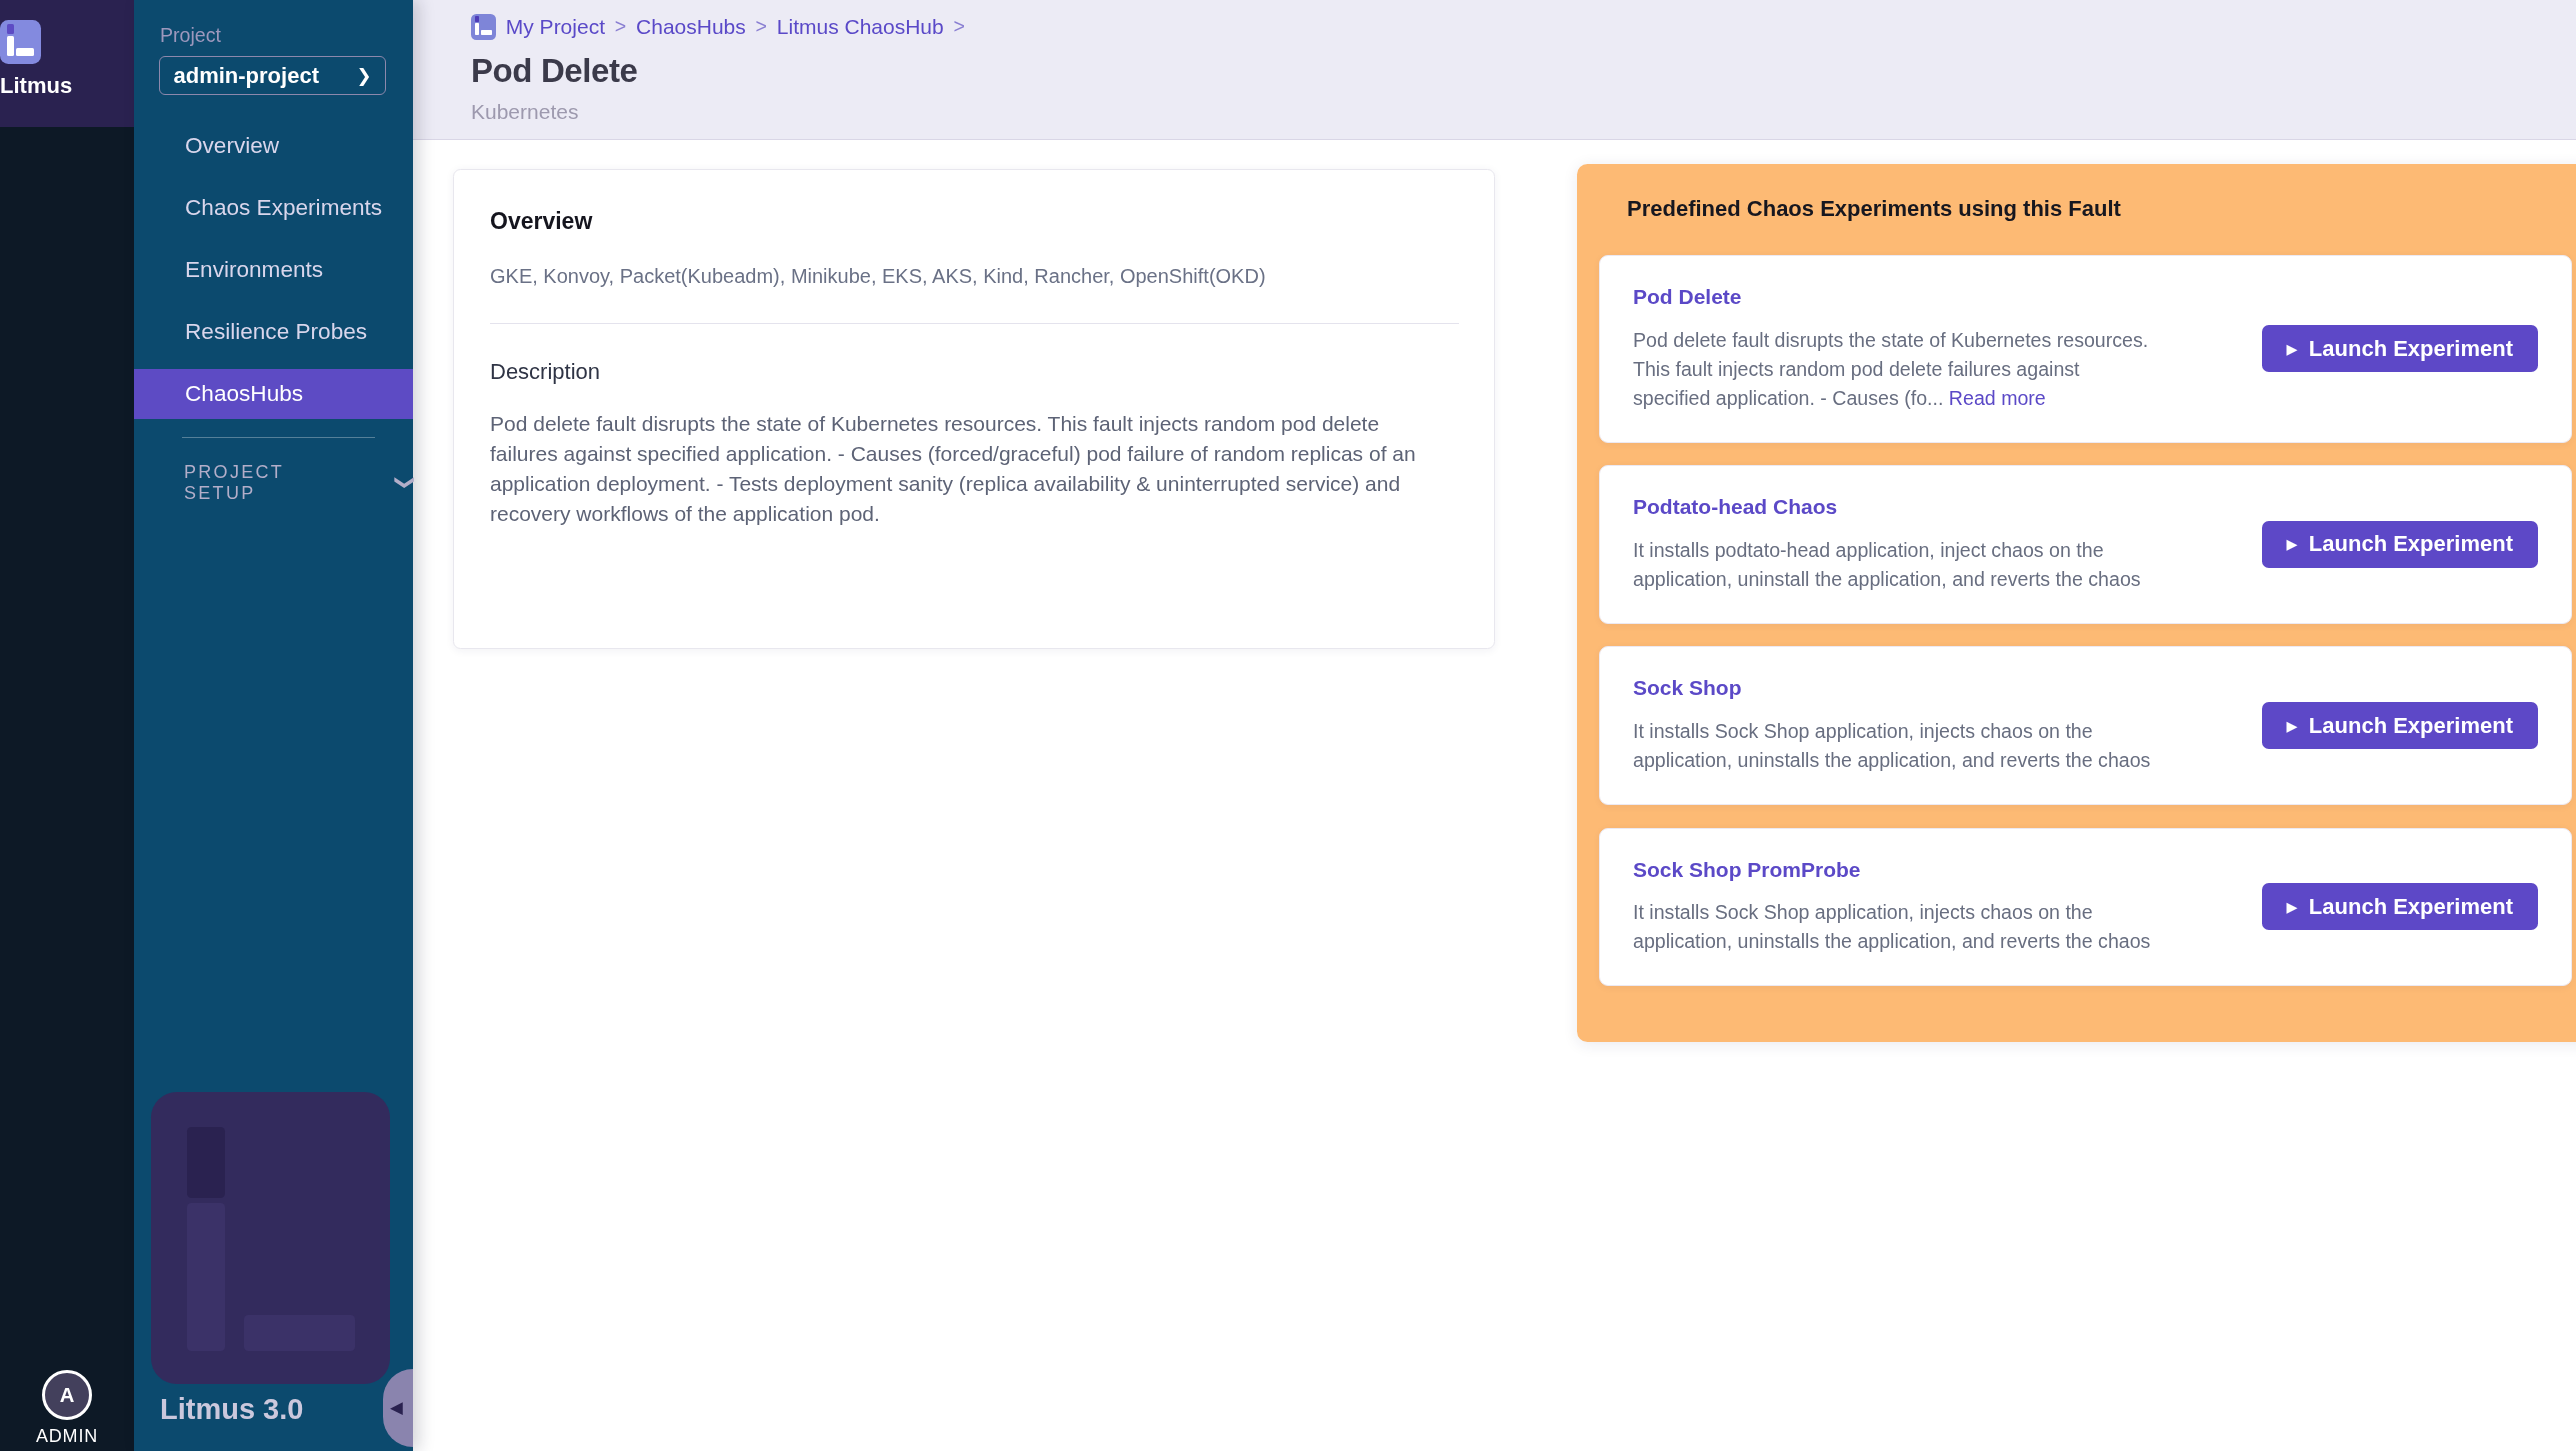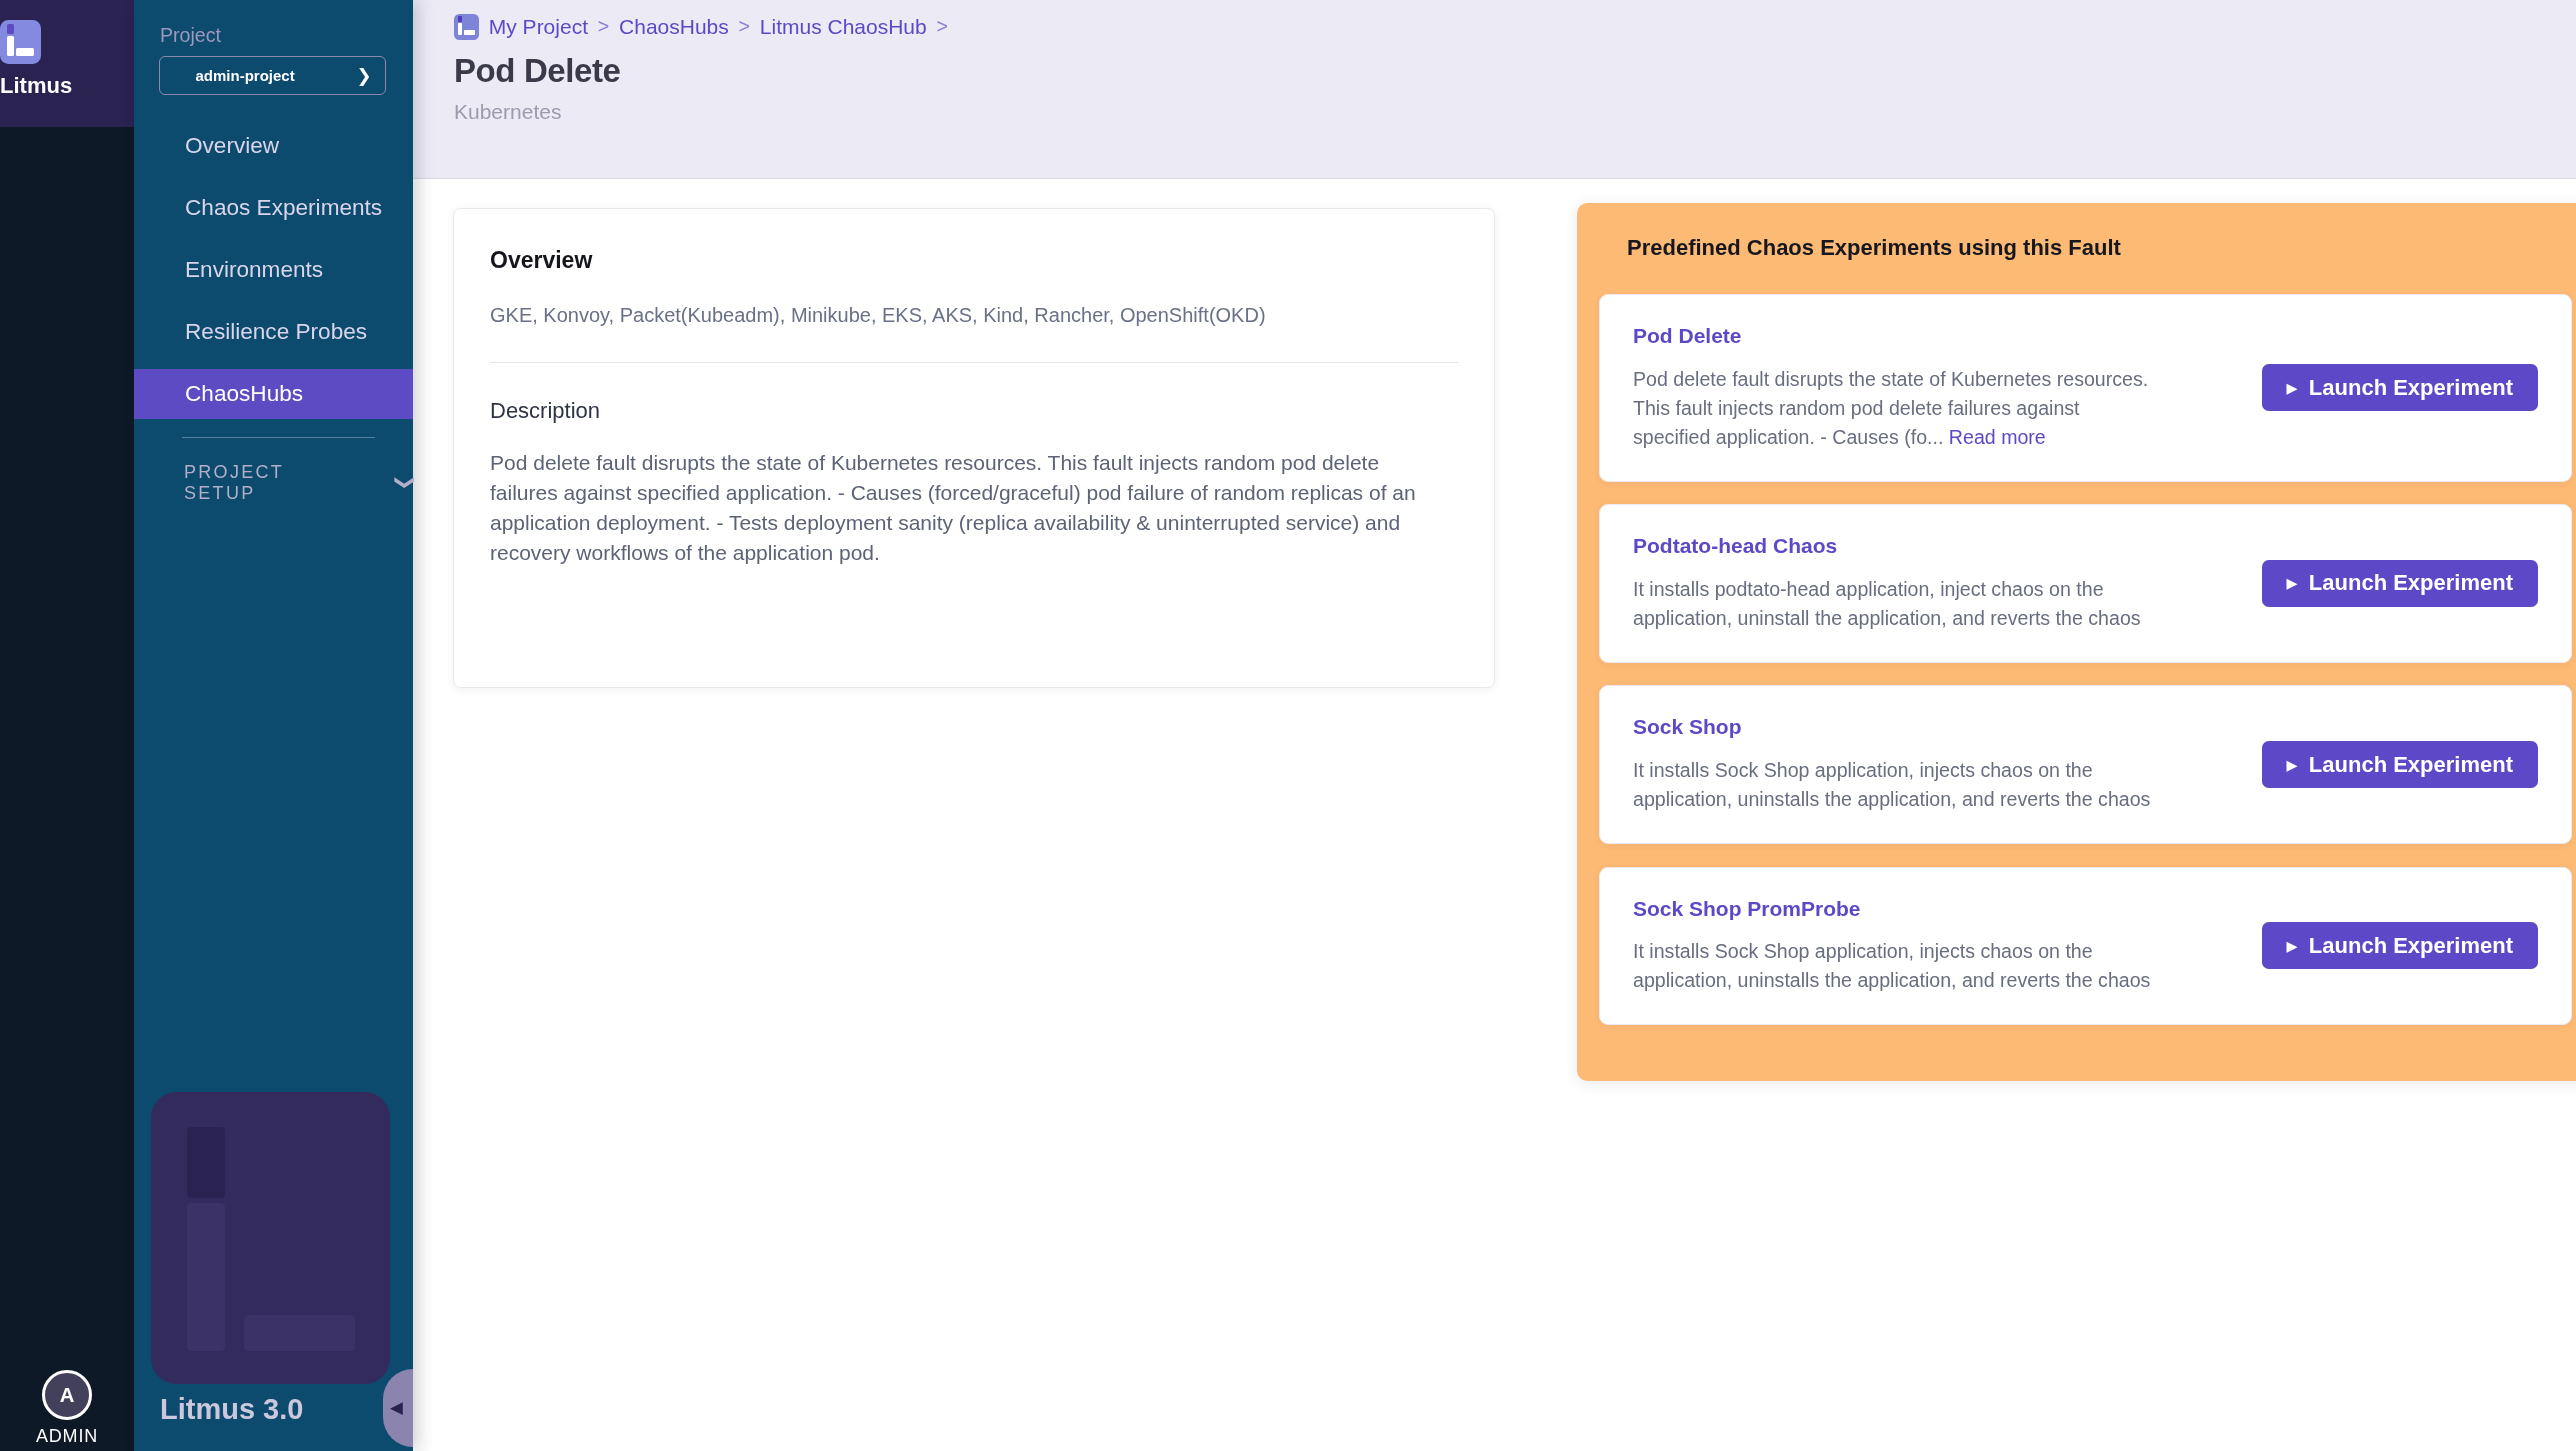--- a/index.html
+++ b/index.html
@@ -21,42 +21,42 @@
   .avatar-wrap { position:absolute; bottom:4.5px; left:0; width:100%; display:flex; flex-direction:column; align-items:center; cursor:pointer; }
   .avatar-circle { width:50px; height:50px; border-radius:50%; border:3.8px solid #ffffff; background:#43405c; display:flex; align-items:center; justify-content:center; }
   .avatar-circle span { color:#ffffff; font-size:20.3px; font-weight:700; }
   .avatar-label { color:#ffffff; font-size:18px; margin-top:5.3px; letter-spacing:0.8px; }
 
   
   .sidebar { width:279px; flex:0 0 279px; background:#0c4a6e; position:relative; box-shadow:6px 0 15px rgba(20,20,45,.18); z-index:2; }
   .project-label { margin:24px 0 0 26px; color:#9d98bd; font-size:19.6px; }
   .project-select { margin:9px 0 0 25px; width:227px; height:39px; border:1.5px solid #8d88ac; border-radius:6px;
     display:flex; align-items:center; justify-content:space-between; padding:0 13.5px; cursor:pointer; }
-  .project-select .val { color:#ffffff; font-size:15px; font-weight:600;margin-left:22px; }
+  .project-select .val { color:#ffffff; font-size:22px; font-weight:600; }
   .project-select .chev { color:#ffffff; font-size:18px; font-weight:700; }
   .nav { margin-top:25.6px; }
   .nav-item { height:50px; line-height:50px; padding-left:51px; margin-bottom:12px; font-size:22.6px; color:#d9d6ec; cursor:pointer; }
   .nav-item.active { background:#5d4bc4; color:#ffffff; }
   .side-divider { margin:18px 38px 0 48px; border-top:0.8px solid rgba(255,255,255,.30); }
   .section-row { margin:24px 0 0 50px; display:flex; align-items:center; cursor:pointer; }
   .section-row .label { color:#b3aec9; font-size:18px; letter-spacing:2.3px; }
   .section-row .chev-down { color:#b3aec9; font-size:19.6px; font-weight:700; margin-left:44px;
     display:inline-block; transform:rotate(90deg); }
   .watermark { position:absolute; left:16.6px; top:1092px; width:239px; height:292px; background:#332b5d; border-radius:25.6px; }
   .watermark .wm-dot  { position:absolute; left:36px;  top:35px;  width:38px;  height:71px;  background:#2a2250; border-radius:4.5px; }
   .watermark .wm-stem { position:absolute; left:36px;  top:111px; width:38px;  height:148px; background:#3b3268; border-radius:4.5px; }
   .watermark .wm-foot { position:absolute; left:93px; top:223px; width:111px; height:36px;  background:#3b3268; border-radius:4.5px; }
   .version { position:absolute; left:26px; bottom:25px; color:#cbc8dd; font-size:29px; font-weight:700; }
   .collapse-handle { position:absolute; right:0; top:1369px; width:30px; height:78px; background:#8a84ae;
     border-radius:39px 0 0 39px; display:flex; align-items:center; justify-content:center; cursor:pointer; }
   .collapse-handle .arr { color:#2a2250; font-size:16.6px; margin-right:3px; }
 
   
   .main { flex:1; display:flex; flex-direction:column; min-width:0; }
-  .page-header { height:179px; background:#ecebf5; border-bottom:1.5px solid #d9d6e6; padding-left:41px; }
+  .page-header { height:140px; background:#ecebf5; border-bottom:1.5px solid #d9d6e6; padding-left:58px; }
   .breadcrumb { padding-top:13.5px; display:flex; align-items:center; gap:9.8px; }
   .crumb-logo { width:25px; height:26px; background:#7e85d8; border-radius:5.3px; position:relative; flex:0 0 25px; }
   .crumb-logo .dot  { position:absolute; left:17%; top:10%; width:16%; height:22%; background:#4e3cb8; border-radius:0.8px; }
   .crumb-logo .stem { position:absolute; left:17%; top:38%; width:16%; height:44%; background:#ffffff; border-radius:0.8px; }
   .crumb-logo .foot { position:absolute; left:40%; top:64%; width:42%; height:18%; background:#ffffff; border-radius:0.8px; }
   .crumb-link { color:#5a49c8; font-size:21px; cursor:pointer; }
   .crumb-sep  { color:#8a7fd2; font-size:19.6px; }
   .page-title { margin-top:12.8px; font-size:33px; font-weight:700; color:#3b3a4a; letter-spacing:-0.4px; }
   .page-subtitle { margin-top:9.8px; font-size:21px; color:#9d99ae; }
 

